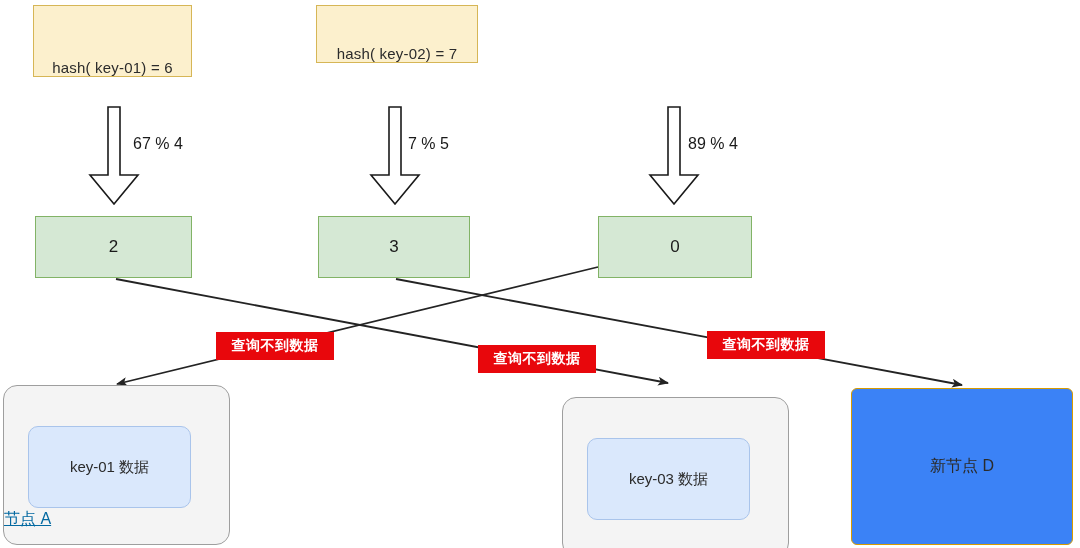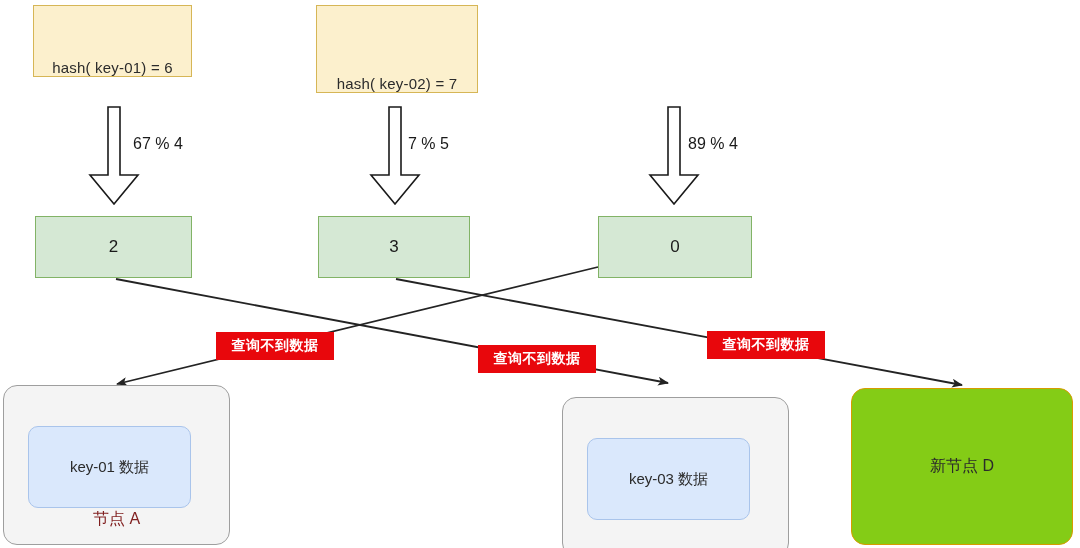--- a/index.html
+++ b/index.html
@@ -71,34 +71,34 @@
   }
 
   
   .node {
     background: #f4f4f4;
     border: 1px solid #9e9e9e;
     border-radius: 14px;
     padding-left: 8px;
   }
   .node-new {
-    background: #84cc16;
+    background: #3b82f6;
     border: 1px solid #d79b00;
-    border-radius: 14px;
+    border-radius: 6px;
     display: flex;
     align-items: center;
     justify-content: center;
   }
   .node-title {
     position: absolute;
     left: 0; right: 0;
     bottom: 14px;
-    text-align: center;
     font-size: 16px;
-    color: #7f1d1d;
+    color: #0369a1;
+    text-decoration: underline;
   }
   .node-new-title {
     font-size: 16px;
     color: #2b2b2b;
   }
   .data-chip {
     background: #dae8fc;
     border: 1px solid #a9c4eb;
     border-radius: 10px;
     display: flex;
@@ -123,21 +123,21 @@
     <line x1="116" y1="279" x2="668" y2="383" stroke="#232323" stroke-width="1.8" marker-end="url(#arrowhead)"></line>
 
     <line x1="396" y1="279" x2="962" y2="385" stroke="#232323" stroke-width="1.8" marker-end="url(#arrowhead)"></line>
 
     <line x1="598" y1="267" x2="117" y2="384" stroke="#232323" stroke-width="1.8" marker-end="url(#arrowhead)"></line>
   </svg>
 
   <div class="abs hash-box" style="left:33px; top:5px; width:159px; height:72px;">
     <span>hash( key-01) = 6</span>
   </div>
-  <div class="abs hash-box" style="left:316px; top:5px; width:162px; height:88px;">
+  <div class="abs hash-box" style="left:316px; top:5px; width:162px; height:58px;">
     <span>hash( key-02) = 7</span>
   </div>
 
   <svg class="abs block-arrow" style="left:88px; top:106px; width:52px; height:100px;" viewBox="0 0 52 100" xmlns="http://www.w3.org/2000/svg">
     <path d="M20,1 L32,1 L32,69 L50,69 L26,98 L2,69 L20,69 Z" fill="#ffffff" stroke="#1a1a1a" stroke-width="1.6" stroke-linejoin="miter"></path>
   </svg>
   <div class="abs op-label" style="left:133px; top:135px;">67 % 4</div>
 
   <svg class="abs block-arrow" style="left:369px; top:106px; width:52px; height:100px;" viewBox="0 0 52 100" xmlns="http://www.w3.org/2000/svg">
     <path d="M20,1 L32,1 L32,69 L50,69 L26,98 L2,69 L20,69 Z" fill="#ffffff" stroke="#1a1a1a" stroke-width="1.6" stroke-linejoin="miter"></path>

